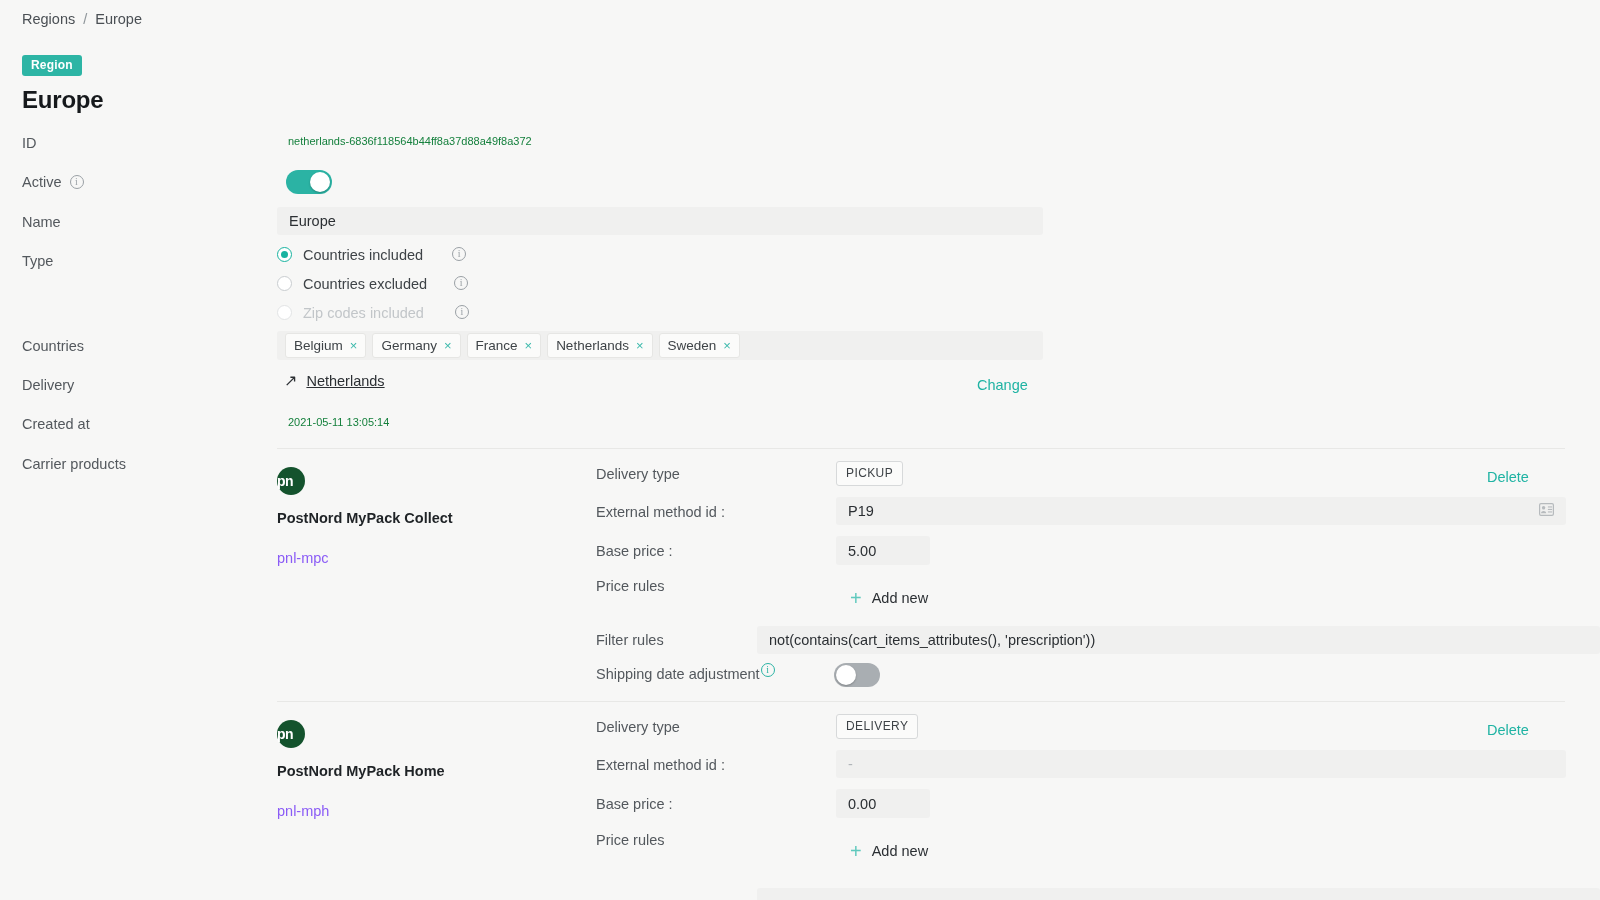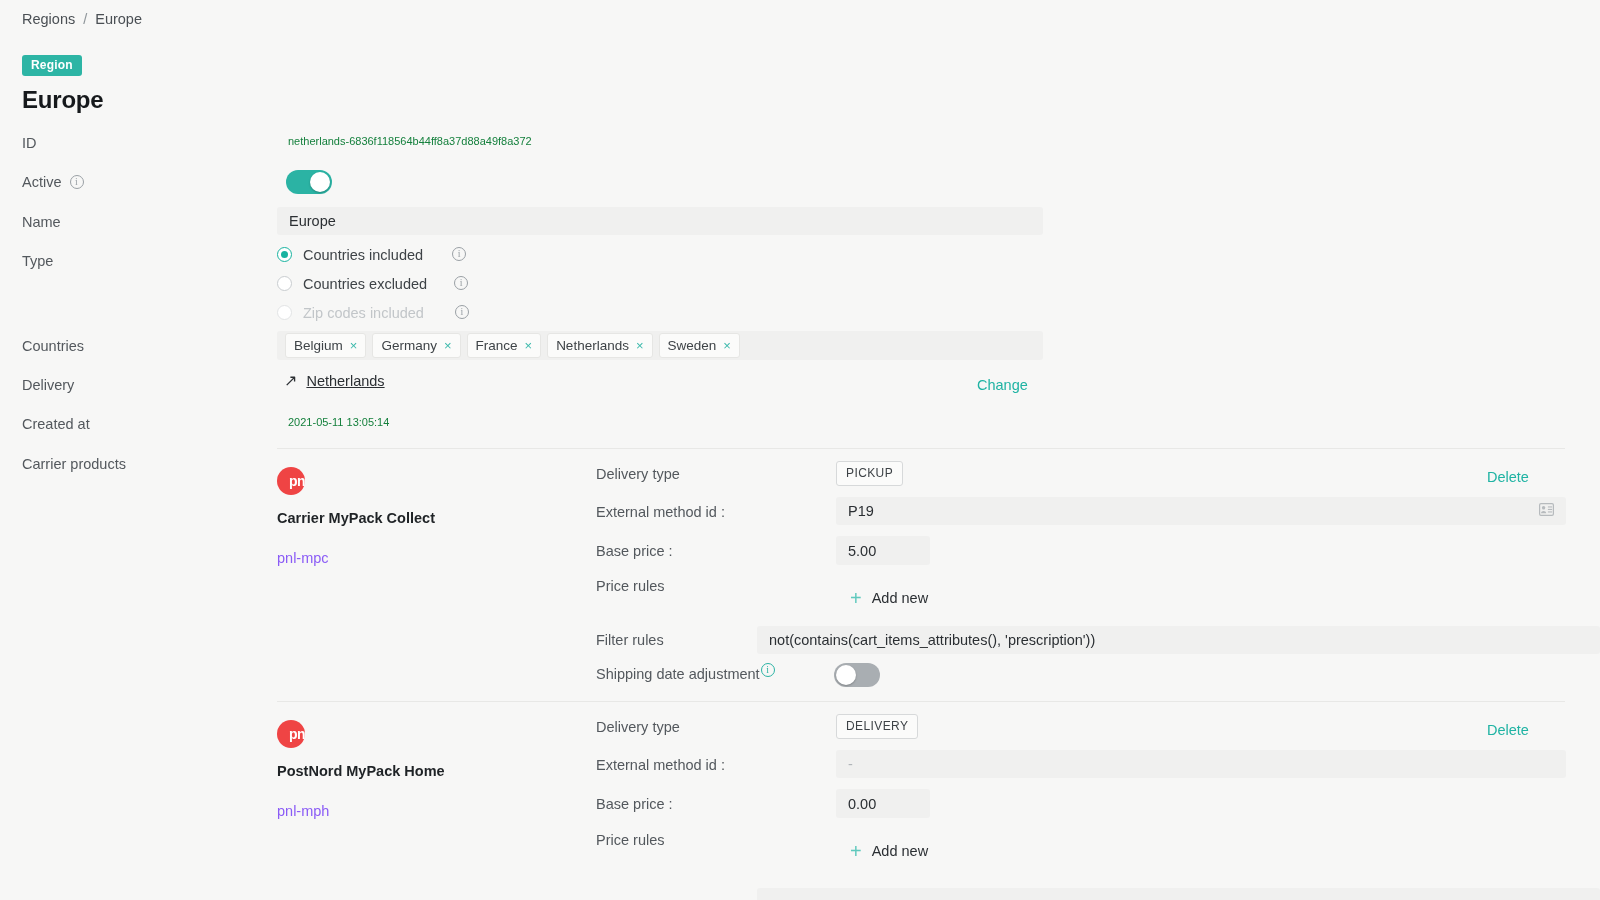--- a/index.html
+++ b/index.html
@@ -121,23 +121,23 @@
     color: #1fb3a3; font-size: 14.5px; cursor: pointer; text-decoration: none;
   }
 
   
   .divider {
     position: absolute; left: 277px; width: 1288px; height: 1px;
     background: #e8e8e6;
   }
   .pn-logo {
     width: 28px; height: 28px; border-radius: 50%;
-    background: #ef4444; color: #fff;
+    background: #14532d; color: #fff;
     font-size: 14px; font-weight: bold;
-    display: flex; align-items: center; justify-content: flex-end;
+    display: flex; align-items: center; justify-content: flex-start;
     letter-spacing: -.5px;
   }
   .carrier-name {
     font-size: 14.5px; font-weight: bold; color: #1f2326;
     line-height: 21px; width: 210px;
   }
   .carrier-code { font-size: 14.5px; color: #8b5cf6; }
 
   .prop-label { font-size: 14.5px; color: #53585d; }
 
@@ -241,21 +241,21 @@
 
   <div class="row-label" style="top:456px">Carrier products</div>
 
   <div class="divider" style="top:448px"></div>
 
   <div class="field" style="left:277px; top:467px">
     <span class="pn-logo">
         <span>pn</span>
       </span>
   </div>
-  <div class="field carrier-name" style="left:277px; top:508px">Carrier MyPack Collect</div>
+  <div class="field carrier-name" style="left:277px; top:508px">PostNord MyPack Collect</div>
   <div class="field carrier-code" style="left:277px; top:550px">pnl-mpc</div>
 
   <div class="field prop-label" style="left:596px; top:466px">Delivery type</div>
   <div class="field" style="left:836px; top:461px">
     <span class="type-badge">PICKUP</span>
   </div>
   <div class="field link-teal" style="left:1487px; top:469px">Delete</div>
 
   <div class="field prop-label" style="left:596px; top:504px">External method id :</div>
   <div class="field input-box" style="left:836px; top:497px; width:730px; height:28px; justify-content:space-between">

